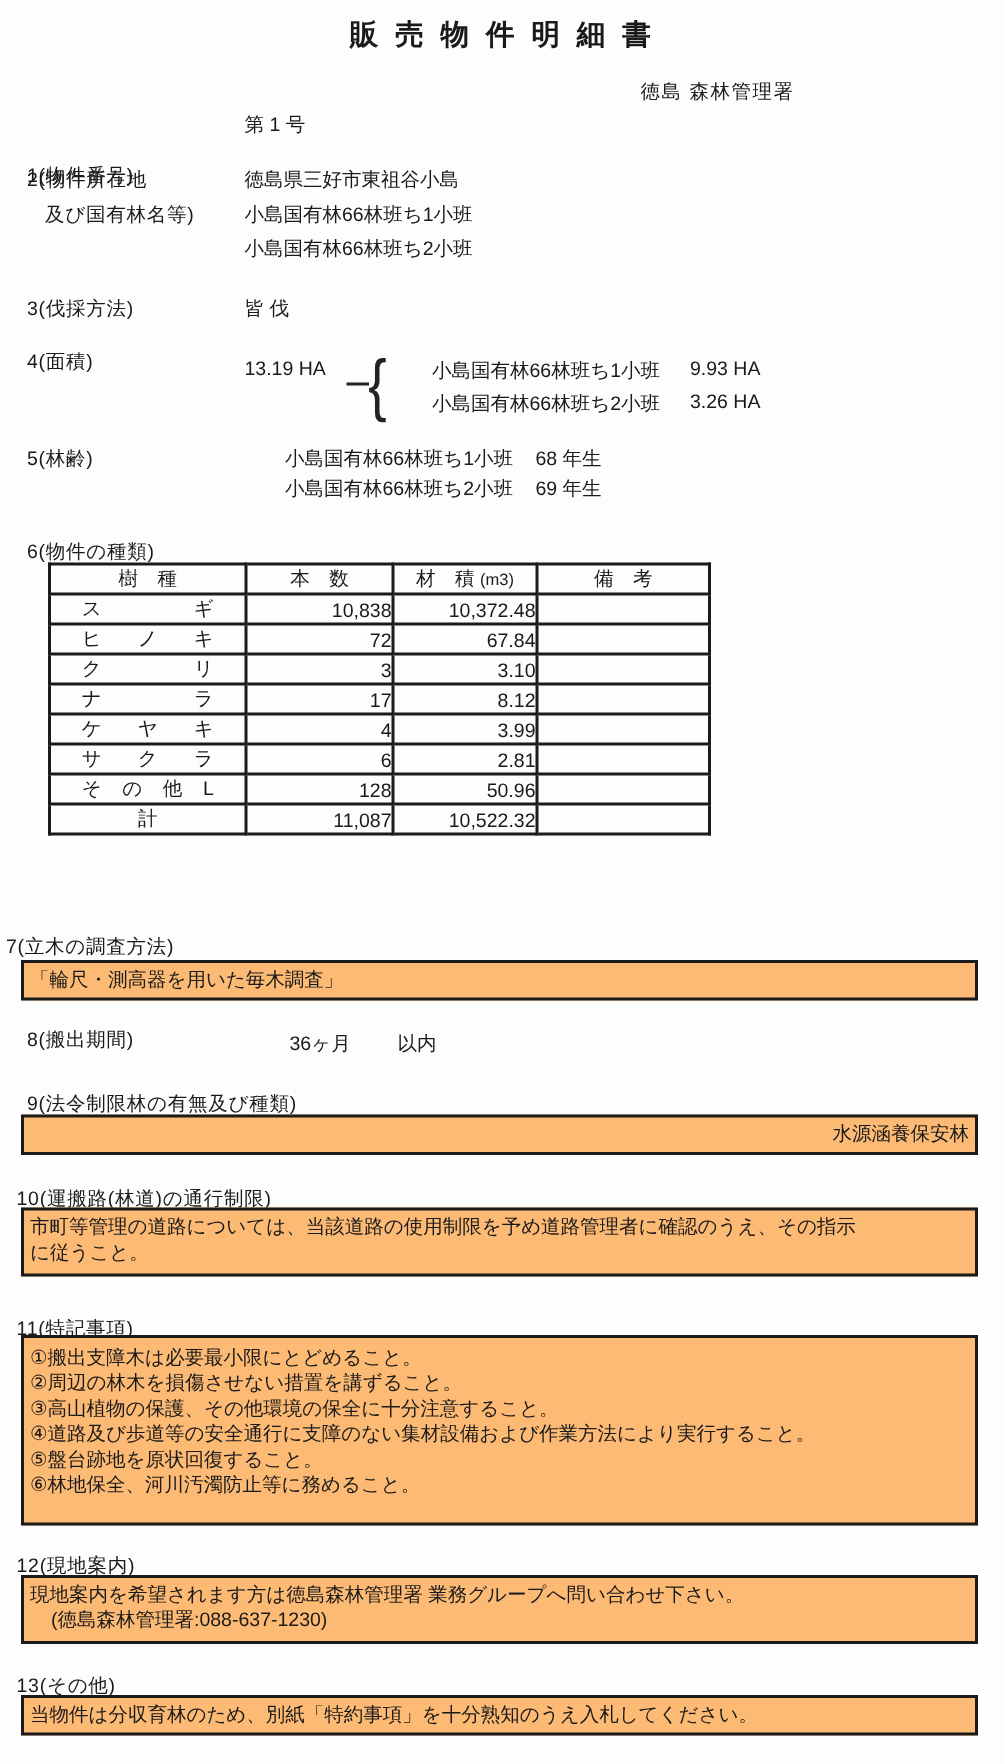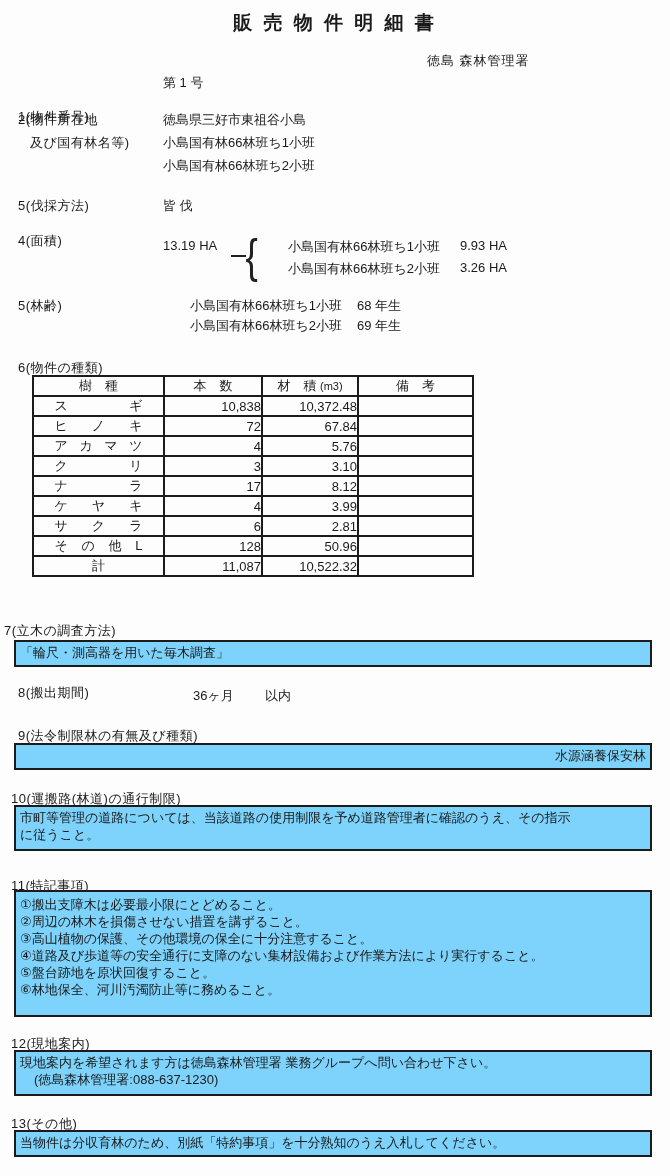--- a/index.html
+++ b/index.html
@@ -19,21 +19,21 @@
     text-align:center;
     font-size:19px;font-weight:bold;
     letter-spacing:3px;
   }
   .office{left:427px;top:52px;letter-spacing:1px;}
   .seclabel{letter-spacing:0.5px;}
   .box{
     position:absolute;
     left:14px;width:626px;
     border:2px solid #1b1b1b;
-    background:#7dd3fc;
+    background:#fdba74;
     padding:2px 4px;
     box-sizing:content-box;
     line-height:17px;
   }
   .box .line{white-space:nowrap;}
   .indent{padding-left:14px;}
   
   .brace{
     position:absolute;left:244px;top:231px;
     font-size:46px;font-weight:normal;
@@ -78,21 +78,21 @@
 
   <div class="abs seclabel" style="left:18px;top:74px;margin-top:34px;">1(物件番号)</div>
   <div class="abs" style="left:163px;top:74px;">第 1 号</div>
 
   <div class="abs seclabel" style="left:18px;top:111px;">2(物件所在地</div>
   <div class="abs seclabel" style="left:30px;top:134px;">及び国有林名等)</div>
   <div class="abs" style="left:163px;top:111px;">徳島県三好市東祖谷小島</div>
   <div class="abs" style="left:163px;top:134px;">小島国有林66林班ち1小班</div>
   <div class="abs" style="left:163px;top:157px;">小島国有林66林班ち2小班</div>
 
-  <div class="abs seclabel" style="left:18px;top:197px;">5(伐採方法)</div>
+  <div class="abs seclabel" style="left:18px;top:197px;">3(伐採方法)</div>
   <div class="abs" style="left:163px;top:197px;">皆 伐</div>
 
   <div class="abs seclabel" style="left:18px;top:232px;">4(面積)</div>
   <div class="abs" style="left:163px;top:238px;">13.19 HA</div>
   <div class="brace-dash"></div>
   <div class="abs brace">{</div>
   <div class="abs" style="left:288px;top:238px;">小島国有林66林班ち1小班</div>
   <div class="abs" style="left:460px;top:238px;">9.93 HA</div>
   <div class="abs" style="left:288px;top:260px;">小島国有林66林班ち2小班</div>
   <div class="abs" style="left:460px;top:260px;">3.26 HA</div>
@@ -129,28 +129,20 @@
     <tr>
           <td>
             <span class="sp">ヒノキ</span>
           </td>
           <td class="num">72</td>
           <td class="num">67.84</td>
           <td></td>
         </tr>
     <tr>
           <td>
-            <span class="sp">アカマツ</span>
-          </td>
-          <td class="num">4</td>
-          <td class="num">5.76</td>
-          <td></td>
-        </tr>
-    <tr>
-          <td>
             <span class="sp">クリ</span>
           </td>
           <td class="num">3</td>
           <td class="num">3.10</td>
           <td></td>
         </tr>
     <tr>
           <td>
             <span class="sp">ナラ</span>
           </td>

